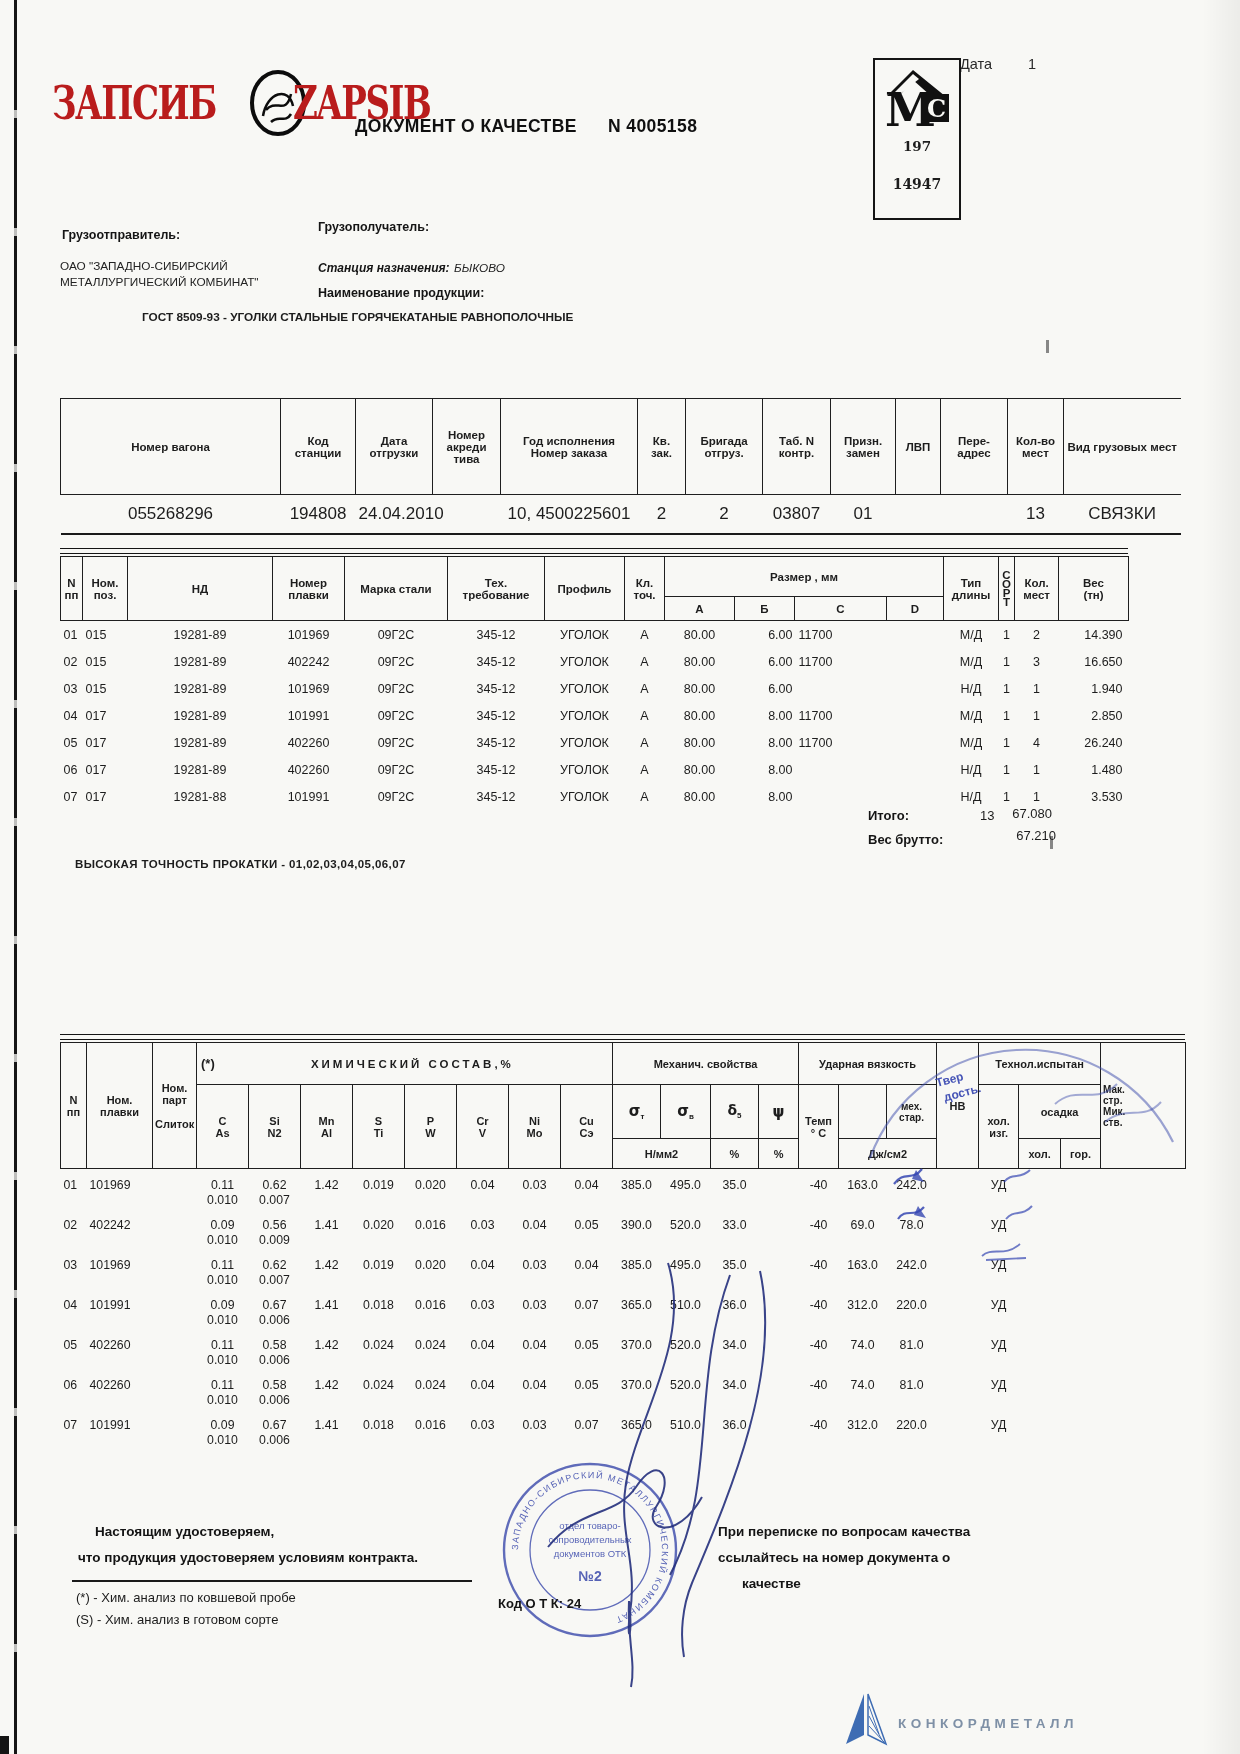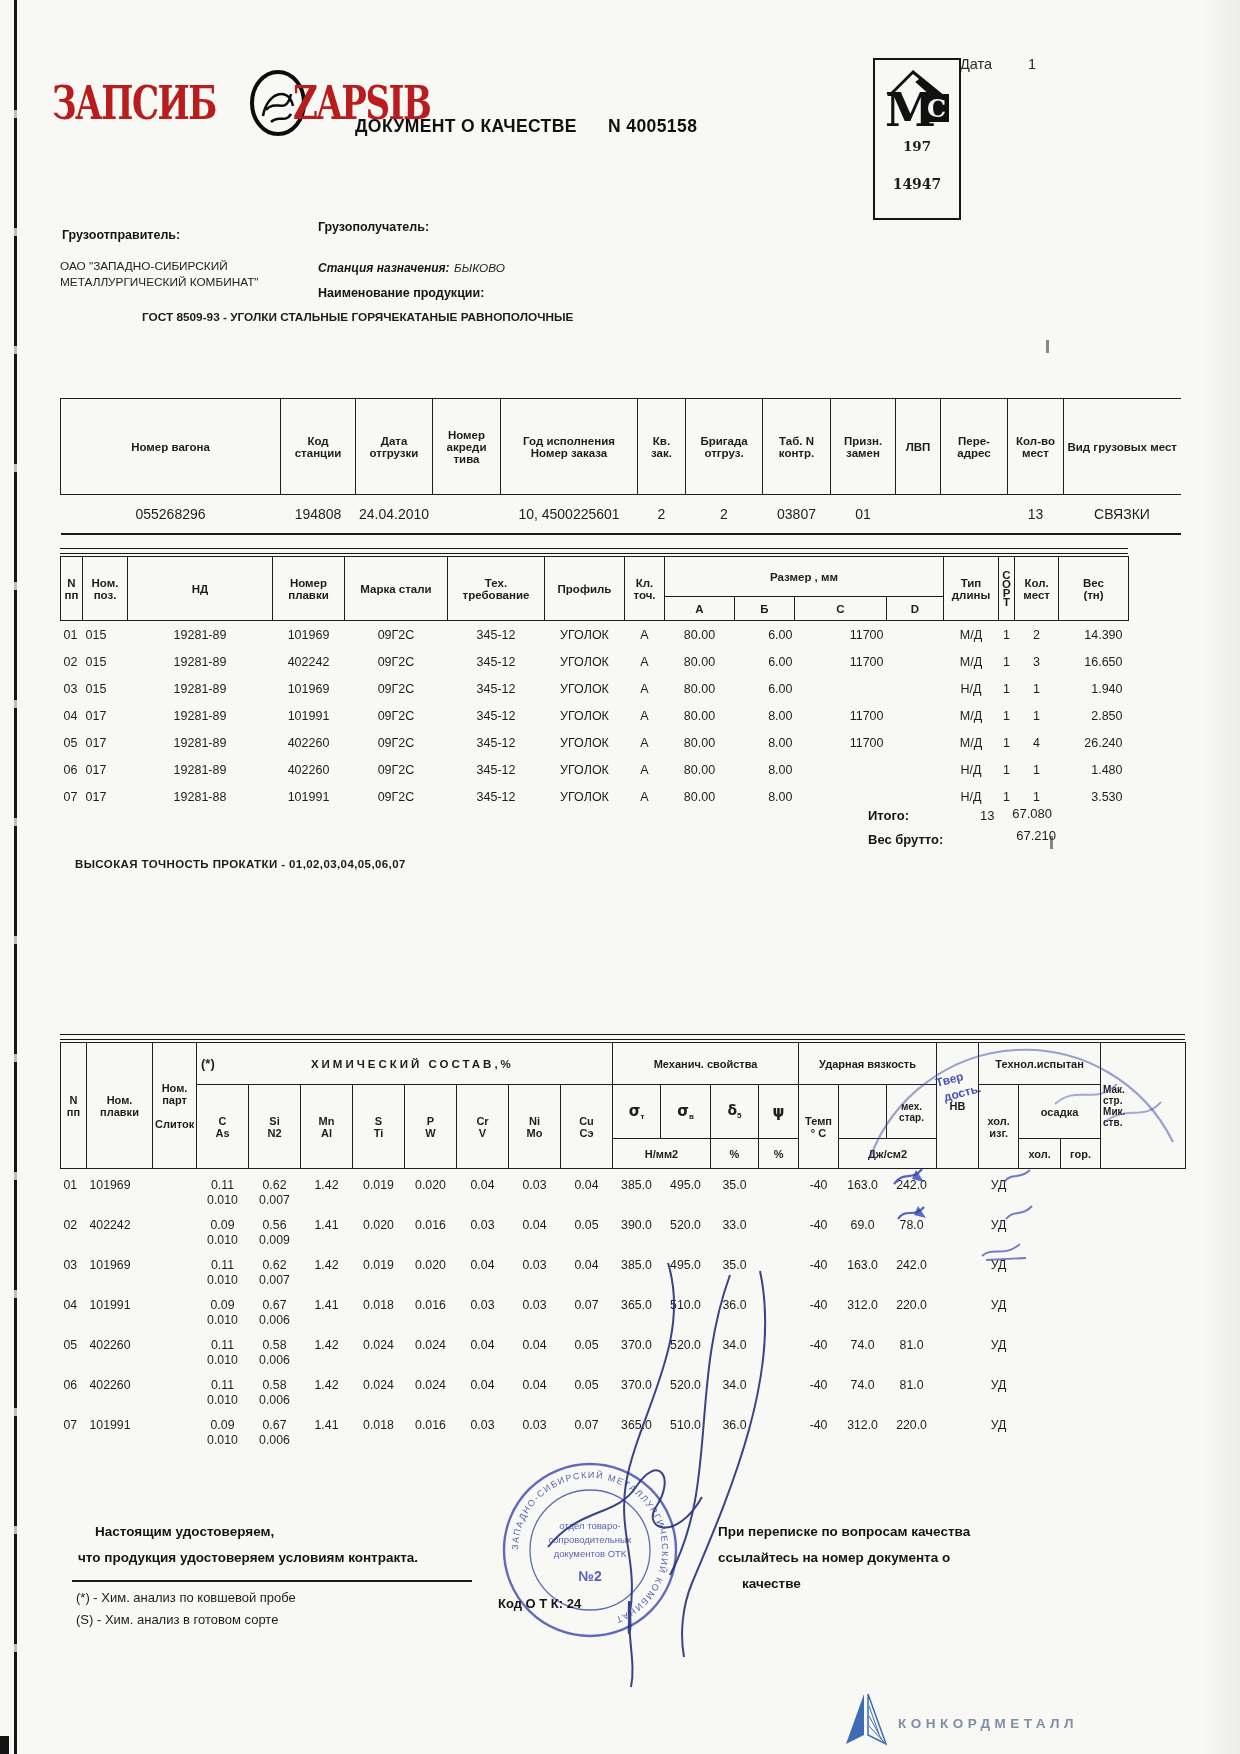--- a/index.html
+++ b/index.html
@@ -32,28 +32,28 @@
   
   table.doc{border-collapse:collapse;table-layout:fixed;}
   table.doc th{border:1.6px solid #1f1f1f;font-weight:bold;text-align:center;vertical-align:middle;
       padding:1px 2px;white-space:pre-line;}
   table.doc td{padding:1px 3px;white-space:nowrap;border:none;}
   #t-wagon{left:60px;top:398px;width:1120px;}
   #t-wagon th{font-size:11.5px;height:31px;}
   #t-wagon thead tr{height:96px;}
   #t-wagon th:last-child{border-right:none;}
   #t-wagon{border-bottom:2px solid #1a1a1a;}
-  #t-wagon td{text-align:center;height:36px;font-size:14px;vertical-align:middle;}
+  #t-wagon td{text-align:center;height:36px;font-size:17px;vertical-align:middle;}
   .dline{height:4px;border-top:1.6px solid #151515;border-bottom:1.6px solid #151515;}
   #t-pos{left:60px;top:556px;width:1068px;}
   #t-pos th{font-size:11.5px;}
   #t-pos td{text-align:center;height:25px;font-size:12.5px;vertical-align:middle;}
   #t-pos td:nth-child(1),#t-pos td:nth-child(2){text-align:left;}
   #t-pos td:nth-child(10){text-align:right;padding-right:2px;}
-  #t-pos td:nth-child(11){text-align:right;padding-left:4px;}
+  #t-pos td:nth-child(11){text-align:left;padding-left:4px;}
   #t-pos td:nth-child(16){text-align:right;padding-right:6px;}
   .sort-v{font-size:8.5px;line-height:9px;}
   #t-chem{left:60px;top:1042px;width:1125px;}
   #t-chem th{font-size:11px;}
   #t-chem td{text-align:center;height:22px;font-size:12.3px;vertical-align:bottom;}
   #t-chem td:nth-child(1),#t-chem td:nth-child(2){text-align:left;}
   #t-chem tr.sub-row td{height:15px;vertical-align:top;padding-top:0;}
   .star-cell{display:flex;align-items:flex-start;}
   .star-cell .star{font-size:13px;margin-left:2px;}
   .star-cell .ttl{flex:1;text-align:center;letter-spacing:3px;font-size:11.5px;padding-top:2px;}

